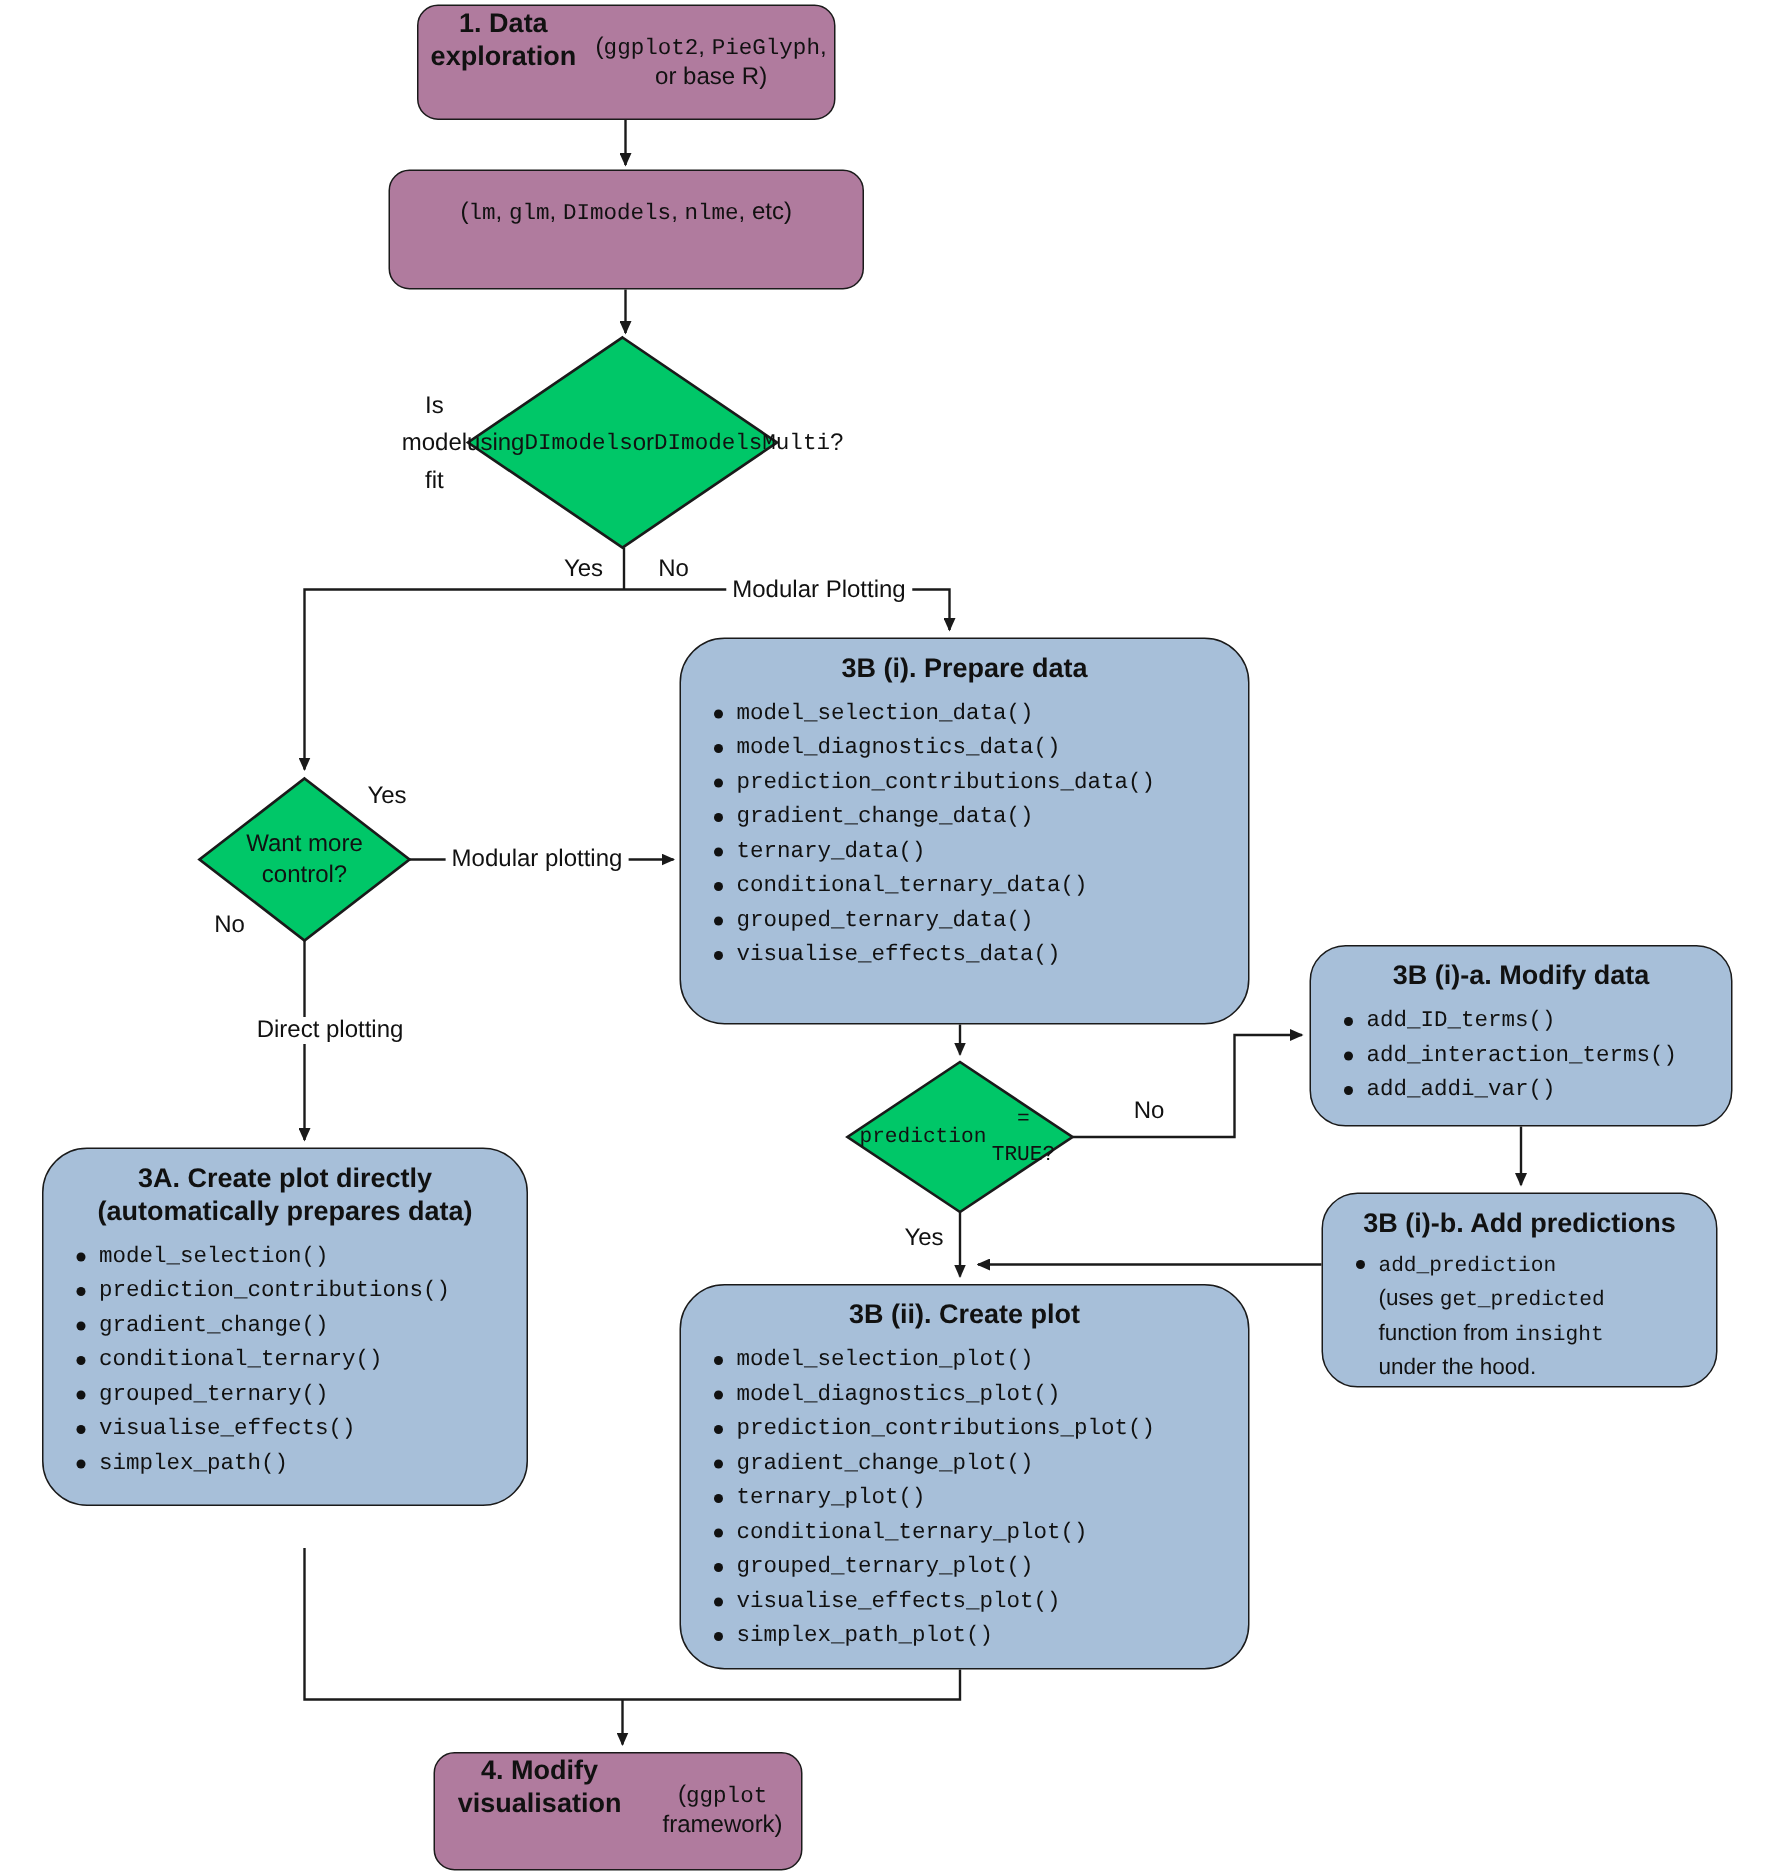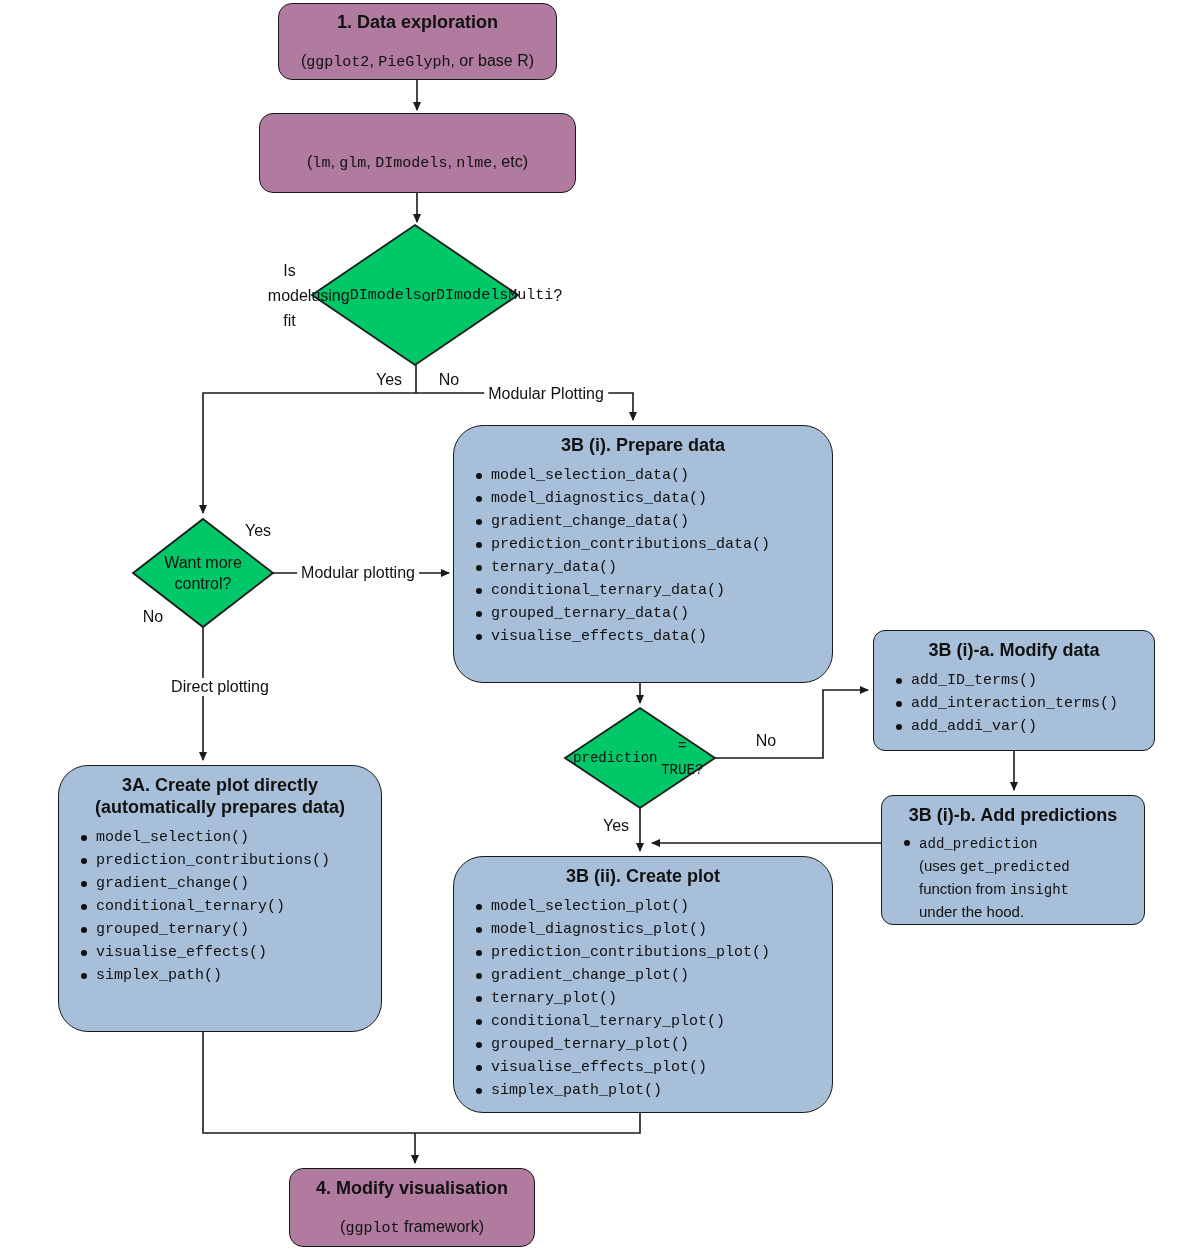--- a/index.html
+++ b/index.html
@@ -1,21 +1,21 @@
 <!DOCTYPE html>
 <html style="--purple: #b07b9e; --green: #00c768; --blue: #a7bfd9; --line: #1a1a1a;"><head>
 <meta charset="utf-8">
 <style>
   html,body{margin:0;padding:0;background:#fff}
   .canvas{position:relative;width:1184px;height:1249px;font-family:"Liberation Sans",sans-serif;color:#111;overflow:hidden}
   svg.edges{position:absolute;left:0;top:0;width:1184px;height:1249px}
   .node{position:absolute;box-sizing:border-box;border:1.6px solid #1a1a1a}
-  .purple{background:var(--purple,#b07b9e);border-radius:14px;display:flex;flex-direction:column;justify-content:center;text-align:center}
+  .purple{background:var(--purple,#b07b9e);border-radius:14px;display:flex;flex-direction:row;justify-content:center;text-align:center}
   .blue{background:var(--blue,#a7bfd9);border-radius:30px;padding-top:8px}
-  .blue.small{border-radius:12px}
+  .blue.small{border-radius:24px}
   .node h2{margin:0;font-size:18px;line-height:22px;font-weight:bold;text-align:center}
   .sub{font-size:16px;line-height:20px;margin-top:18px}
   .code{font-family:"Liberation Mono",monospace;font-size:0.94em}
   ul.fns{list-style:none;margin:8px 0 0;padding:0 6px 0 20px;font-family:"Liberation Mono",monospace;font-size:15px}
   ul.fns li{position:relative;padding-left:17px;line-height:23px;white-space:nowrap}
   ul.fns li::before{content:"";position:absolute;left:2px;top:9px;width:6px;height:6px;border-radius:50%;background:#111}
   .rich-bullet{position:relative;margin:6px 6px 0 20px;padding-left:17px;font-size:15px;line-height:22px}
   .rich-bullet::before{content:"";position:absolute;left:2px;top:8px;width:6px;height:6px;border-radius:50%;background:#111}
   .dtext{position:absolute;display:flex;align-items:center;justify-content:center;text-align:center;font-size:16px;line-height:25px}
   .dtext.mono{font-family:"Liberation Mono",monospace;font-size:15px;line-height:24px}
@@ -75,41 +75,41 @@
       <span class="code">DImodelsMulti</span>
       <span>?</span>
     </div>
   <div class="dtext" style="left:141px;top:545px;width:124px;height:56px;line-height:21px">Want more control?</div>
   <div class="dtext mono" style="left:573px;top:734px;width:134px;height:48px">
       <span class="code">prediction</span>
       <br>
       <span class="code">= TRUE?</span>
     </div>
 
-  <div class="node blue" style="left:58px;top:765px;width:324px;height:267px">
+  <div class="node blue" style="left:28px;top:765px;width:324px;height:239px">
     <h2>3A. Create plot directly</h2>
     <h2>(automatically prepares data)</h2>
     <ul class="fns">
         <li>model_selection()</li>
         <li>prediction_contributions()</li>
         <li>gradient_change()</li>
         <li>conditional_ternary()</li>
         <li>grouped_ternary()</li>
         <li>visualise_effects()</li>
         <li>simplex_path()</li>
       </ul>
   </div>
 
   <div class="node blue" style="left:453px;top:425px;width:380px;height:258px">
     <h2>3B (i). Prepare data</h2>
     <ul class="fns">
         <li>model_selection_data()</li>
         <li>model_diagnostics_data()</li>
+        <li>prediction_contributions_data()</li>
         <li>gradient_change_data()</li>
-        <li>prediction_contributions_data()</li>
         <li>ternary_data()</li>
         <li>conditional_ternary_data()</li>
         <li>grouped_ternary_data()</li>
         <li>visualise_effects_data()</li>
       </ul>
   </div>
 
   <div class="node blue small" style="left:873px;top:630px;width:282px;height:121px">
     <h2>3B (i)-a. Modify data</h2>
     <ul class="fns">

